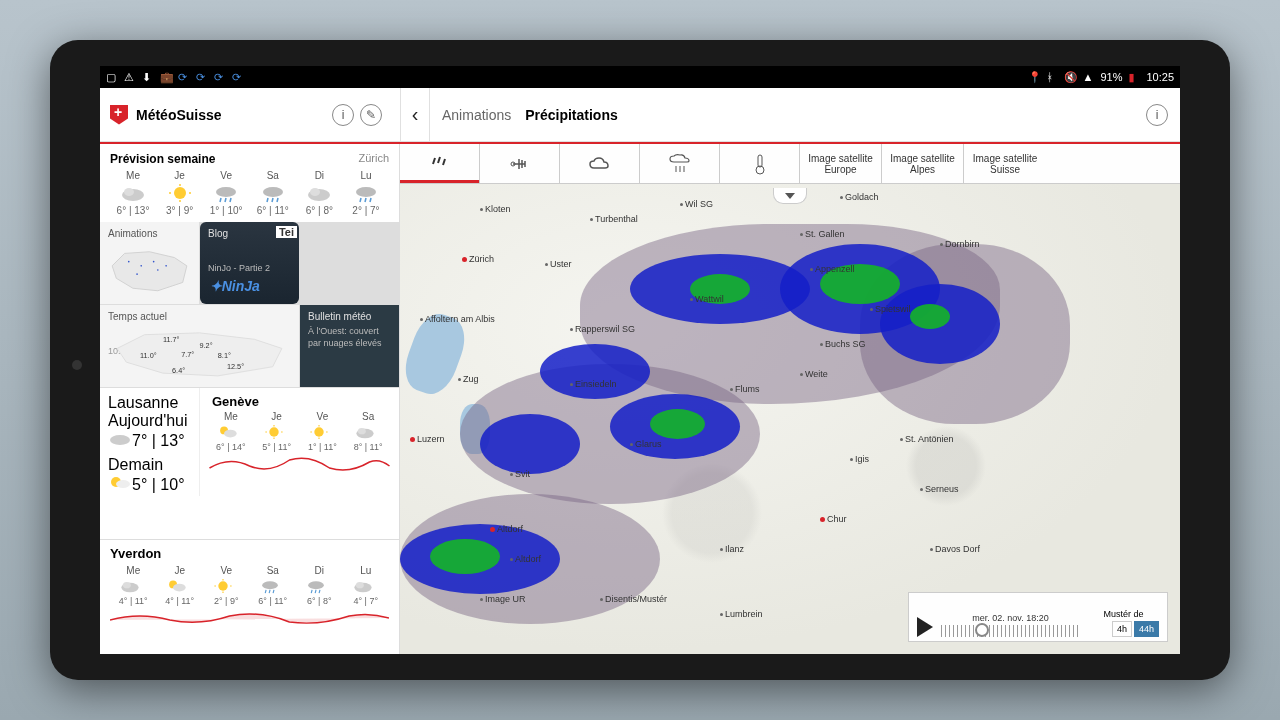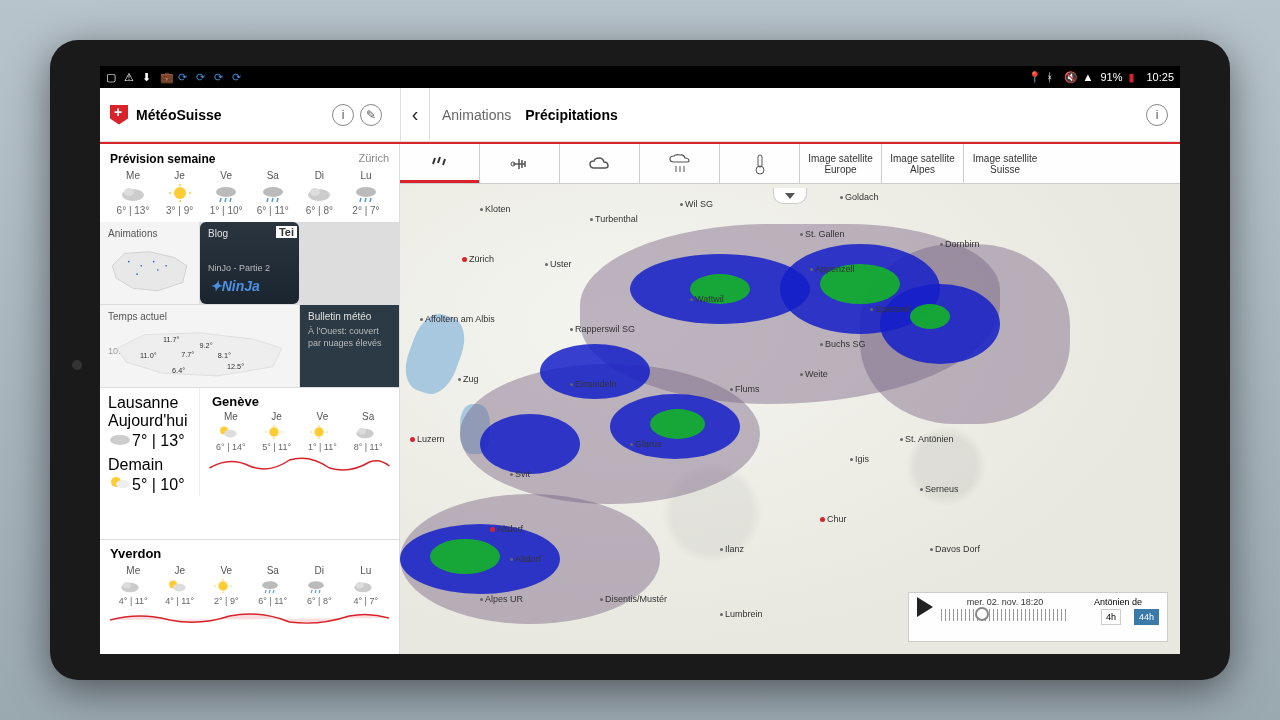--- a/index.html
+++ b/index.html
@@ -91,28 +91,28 @@
   .p-light { background:rgba(120,100,130,.45); }
   .p-mid { background:rgba(20,30,200,.85); }
   .p-heavy { background:rgba(20,180,40,.9); }
   
   .mlabel { position:absolute; font-size:9px; color:#333; white-space:nowrap; z-index:10; }
   .mlabel.red::before { content:""; display:inline-block; width:5px; height:5px; background:#d8232a; border-radius:50%; margin-right:2px; vertical-align:middle;}
   .mlabel.dot::before { content:""; display:inline-block; width:3px; height:3px; background:#666; border-radius:50%; margin-right:2px; vertical-align:middle;}
   
   .water { position:absolute; background:#a8c8e0; z-index:3; border-radius:40%;}
   
-  .playctrl { position:absolute; right:12px; bottom:12px; width:260px; height:50px; background:rgba(255,255,255,.95); border:1px solid #ccc; z-index:30; display:flex; align-items:flex-start; padding:4px 8px; gap:8px;}
+  .playctrl { position:absolute; right:12px; bottom:12px; width:260px; height:50px; background:rgba(255,255,255,.95); border:1px solid #ccc; z-index:30; display:flex; align-items:flex-end; padding:4px 8px; gap:8px;}
   .playbtn { width:0; height:0; border-top:10px solid transparent; border-bottom:10px solid transparent; border-left:16px solid #222; }
   .timeline { flex:1; display:flex; flex-direction:column; align-items:center; }
   .timeline .ts { font-size:9px; color:#333; margin-bottom:2px;}
   .timeline .track { width:100%; height:12px; background: repeating-linear-gradient(90deg,#999 0 1px, transparent 1px 4px); position:relative;}
   .timeline .thumb { position:absolute; left:34px; top:-2px; width:14px; height:14px; background:#fff; border:2px solid #888; border-radius:50%;}
   .scale { display:flex; flex-direction:column; align-items:center; font-size:9px; gap:2px;}
-  .scale .btns { display:flex; gap:13px;padding-left:24px;}
+  .scale .btns { display:flex; gap:2px;padding-left:24px;}
   .scale .sb { padding:2px 4px; font-size:9px; border:1px solid #ccc;}
   .scale .sb.active { background:#3b7aa8; color:#fff; border-color:#3b7aa8;}
   .chev-down { position:absolute; top:44px; left:50%; transform:translateX(-50%); width:34px; height:16px; background:#fff; border:1px solid #ccc; border-top:none; border-radius:0 0 10px 10px; display:flex; align-items:center; justify-content:center; z-index:21;}
   .chev-down::after { content:""; width:0; height:0; border-left:5px solid transparent; border-right:5px solid transparent; border-top:6px solid #555;}
   .lake1 { left:10px; top:170px; width:50px; height:80px; transform:rotate(20deg); }
   .lake2 { left:60px; top:260px; width:30px; height:50px; }
 </style>
 </head>
 <body>
 
@@ -490,39 +490,39 @@
           <div class="mlabel dot" style="left:400px;top:225px;">Weite</div>
           <div class="mlabel dot" style="left:420px;top:195px;">Buchs SG</div>
           <div class="mlabel dot" style="left:230px;top:295px;">Glarus</div>
           <div class="mlabel dot" style="left:450px;top:310px;">Igis</div>
           <div class="mlabel dot" style="left:500px;top:290px;">St. Antönien</div>
           <div class="mlabel dot" style="left:520px;top:340px;">Serneus</div>
           <div class="mlabel red" style="left:420px;top:370px;">Chur</div>
           <div class="mlabel dot" style="left:320px;top:400px;">Ilanz</div>
           <div class="mlabel dot" style="left:530px;top:400px;">Davos Dorf</div>
           <div class="mlabel dot" style="left:200px;top:450px;">Disentis/Mustér</div>
-          <div class="mlabel dot" style="left:80px;top:450px;">Alpes UR</div>
+          <div class="mlabel dot" style="left:80px;top:450px;">Image UR</div>
           <div class="mlabel dot" style="left:320px;top:465px;">Lumbrein</div>
           <div class="mlabel red" style="left:90px;top:380px;">Altdorf</div>
           <div class="mlabel dot" style="left:110px;top:410px;">Altdorf</div>
           <div class="mlabel red" style="left:10px;top:290px;">Luzern</div>
           <div class="mlabel dot" style="left:540px;top:95px;">Dornbirn</div>
           <div class="mlabel dot" style="left:110px;top:325px;">Svit</div>
           <div class="mlabel dot" style="left:470px;top:160px;">Spietswil</div>
 
           <div class="playctrl">
             <div class="playbtn"></div>
             <div class="timeline">
               <div class="ts">mer. 02. nov. 18:20</div>
               <div class="track">
                   <div class="thumb"></div>
                 </div>
             </div>
             <div class="scale">
-              <div>Antönien de</div>
+              <div>Mustér de</div>
               <div class="btns">
                 <span class="sb">4h</span>
                 <span class="sb active">44h</span>
               </div>
             </div>
           </div>
         </div>
       </div>
     </div>
   </div>

